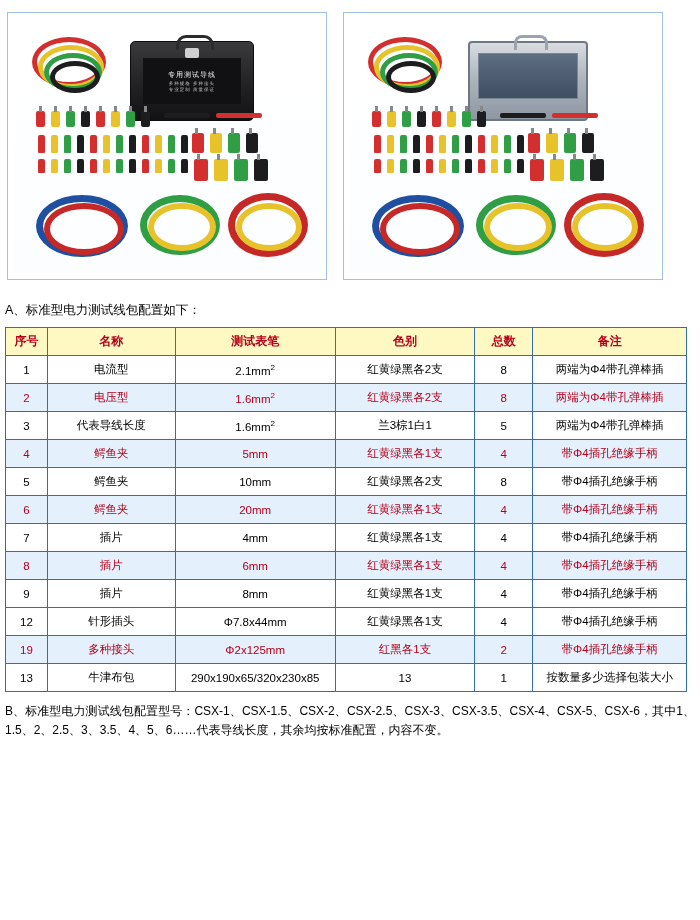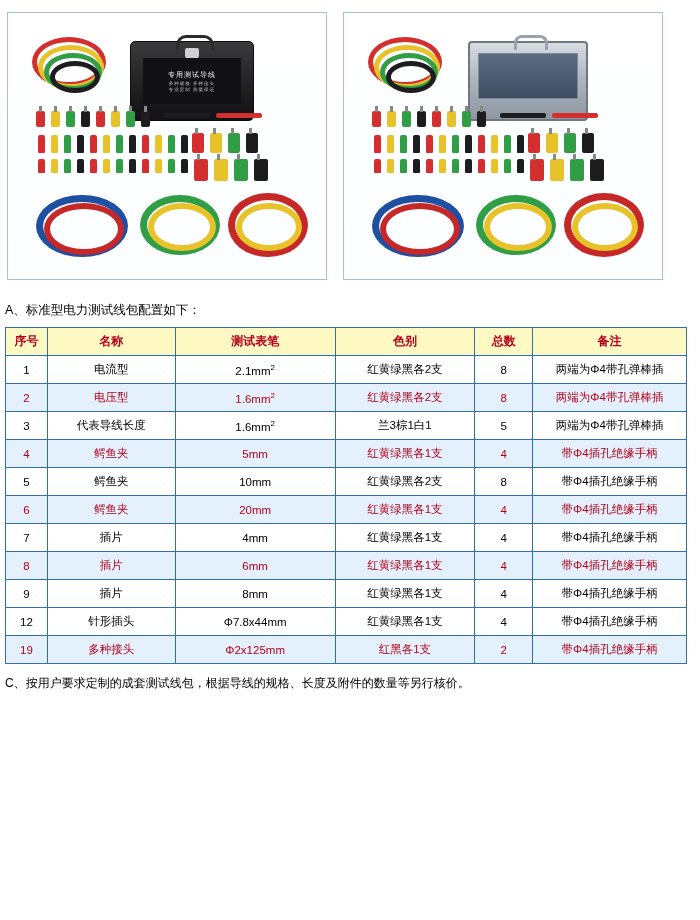--- a/index.html
+++ b/index.html
@@ -366,18 +366,26 @@
           <td class="col-remark">带Φ4插孔绝缘手柄</td>
         </tr>
         <tr class="even">
           <td class="col-no">19</td>
           <td class="col-name">多种接头</td>
           <td class="col-spec">Φ2x125mm</td>
           <td class="col-color">红黑各1支</td>
           <td class="col-total">2</td>
           <td class="col-remark">带Φ4插孔绝缘手柄</td>
         </tr>
+        <tr class="odd">
+          <td class="col-no">13</td>
+          <td class="col-name">牛津布包</td>
+          <td class="col-spec">290x190x65/320x230x85</td>
+          <td class="col-color">13</td>
+          <td class="col-total">1</td>
+          <td class="col-remark">按数量多少选择包装大小</td>
+        </tr>
       </tbody>
   </table>
 
-  <div class="note">C、按用户要求定制的成套测试线包，根据导线的规格、长度及附件的数量等另行核价。</div>
+  <div class="note">B、标准型电力测试线包配置型号：CSX-1、CSX-1.5、CSX-2、CSX-2.5、CSX-3、CSX-3.5、CSX-4、CSX-5、CSX-6，其中1、1.5、2、2.5、3、3.5、4、5、6……代表导线长度，其余均按标准配置，内容不变。</div>
 
 </div>
 
 </body></html>

